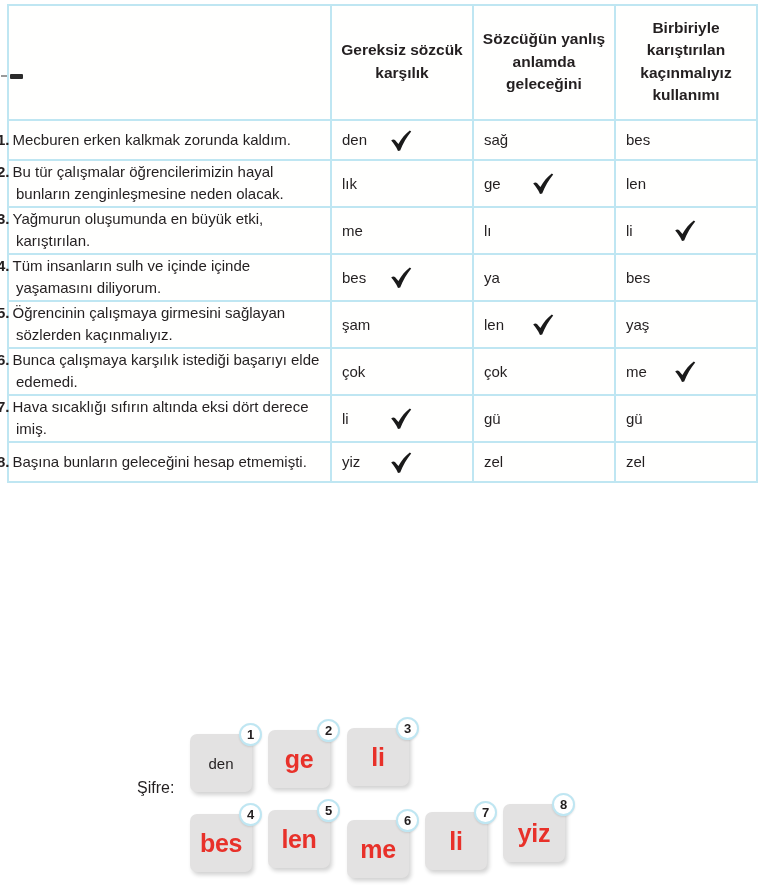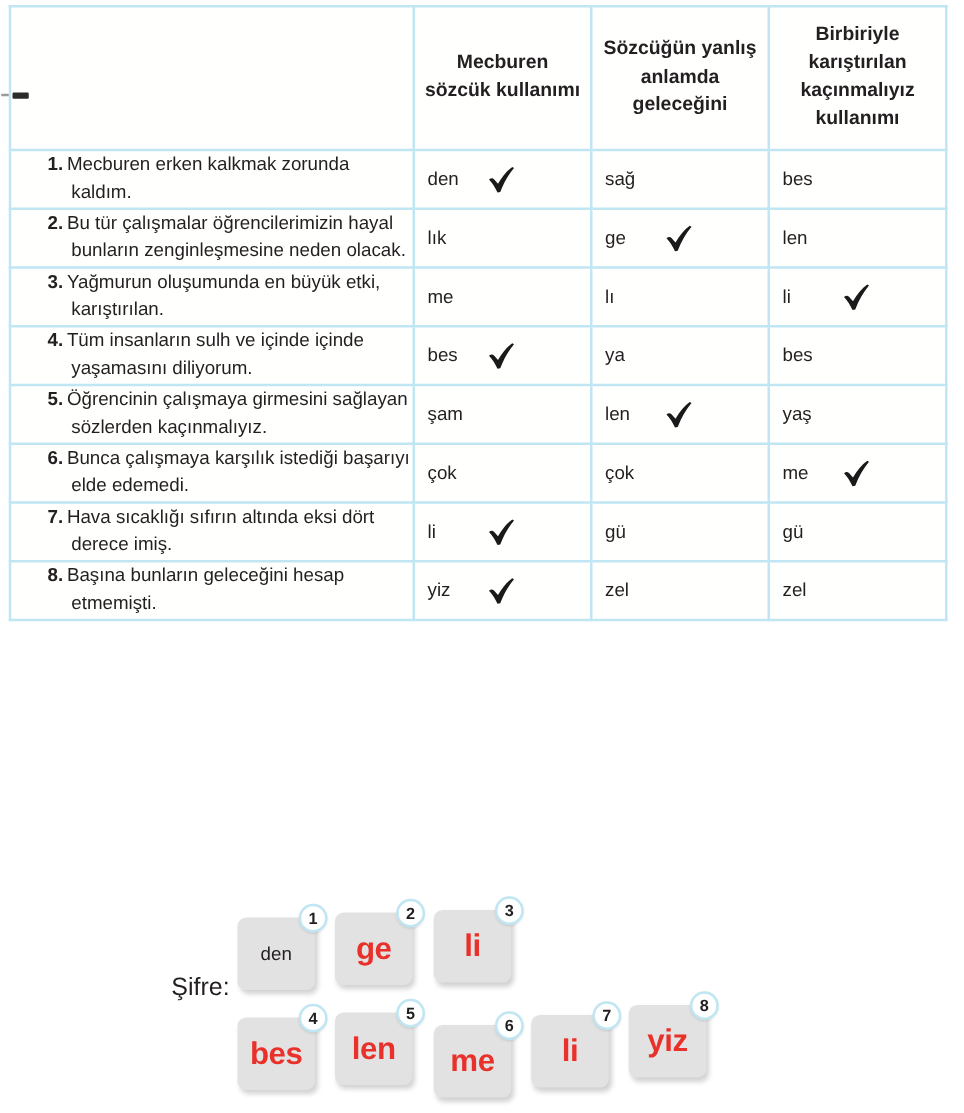--- a/index.html
+++ b/index.html
@@ -52,23 +52,22 @@
     color:#231f20;
     line-height:1.50;
   }
   .sent-cell .num{
     font-weight:bold;
     float:left;
     margin-right:4px;
   }
   .sent-cell .txt{
     display:block;
-    padding-left:32px;
+    padding-left:7px;
     text-indent:-19px;
-    margin-left:16px;
   }
   .sent-cell .txt .num{
     float:none;
     margin-right:3px;
   }
 
   .opt-cell{
     position:relative;
     height:100%;
     padding:6px 10px;
@@ -113,21 +112,21 @@
 
   
   .cipher{
     position:absolute;
     left:0; top:714px;
     width:771px; height:176px;
   }
   .cipher-label{
     position:absolute;
     left:137px; top:779px - 714px;
-    font-size:20px;
+    font-size:16px;
     color:#231f20;
   }
   .tile{
     position:absolute;
     width:62px;height:58px;
     background:#e3e2e2;
     border-radius:7px;
     box-shadow:2px 3px 4px rgba(0,0,0,0.18);
     display:flex;
     align-items:center;
@@ -172,21 +171,21 @@
     <colgroup>
       <col class="c-sent">
         <col class="c-opt">
         <col class="c-opt">
         <col class="c-opt">
     </colgroup>
     <thead>
       <tr>
         <th class="blank-head"></th>
         <th>
-          <div class="head-cell">Mecburen sözcük kullanımı</div>
+          <div class="head-cell">Gereksiz sözcük karşılık</div>
         </th>
         <th>
           <div class="head-cell">Sözcüğün yanlış anlamda geleceğini</div>
         </th>
         <th>
           <div class="head-cell">Birbiriyle karıştırılan kaçınmalıyız kullanımı</div>
         </th>
       </tr>
     </thead>
     <tbody id="table-body">

